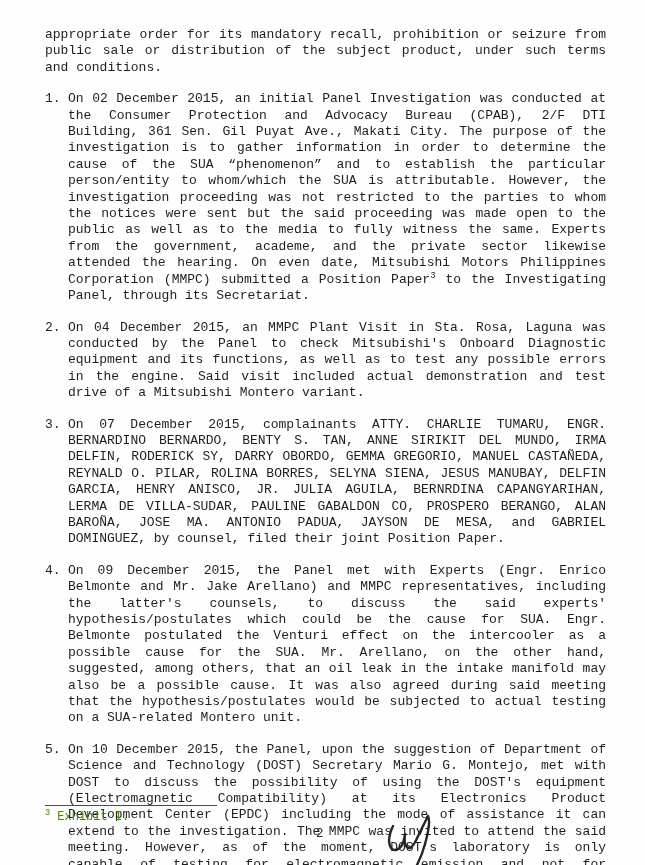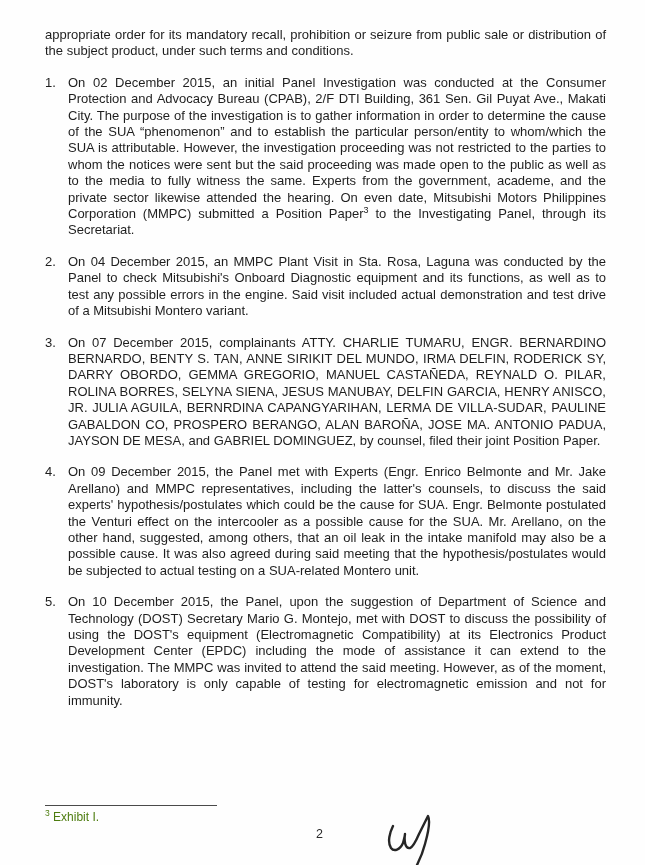--- a/index.html
+++ b/index.html
@@ -2,21 +2,21 @@
 <html><head>
 <meta charset="utf-8">
 <style>
   html, body { margin: 0; padding: 0; background: #ffffff; }
   .page {
     position: relative;
     width: 645px;
     height: 865px;
     background: #fefefe;
     overflow: hidden;
-    font-family: Liberation Sans, sans-serif;
+    font-family: Liberation Mono, monospace;
     color: #1e1e1e;
   }
   .content {
     position: absolute;
     left: 45px;
     top: 27px;
     width: 561px;
     font-size: 13px;
     line-height: 16.4px;
     text-align: justify;

